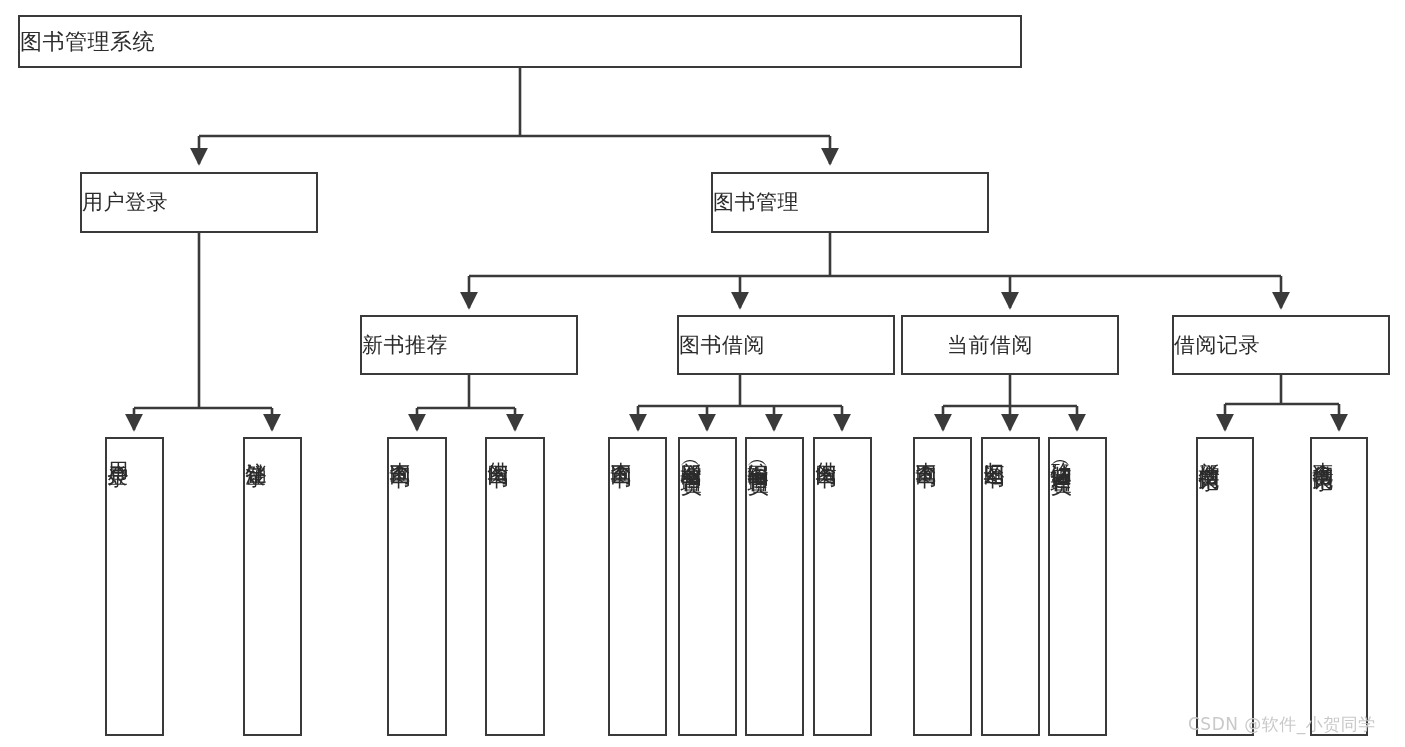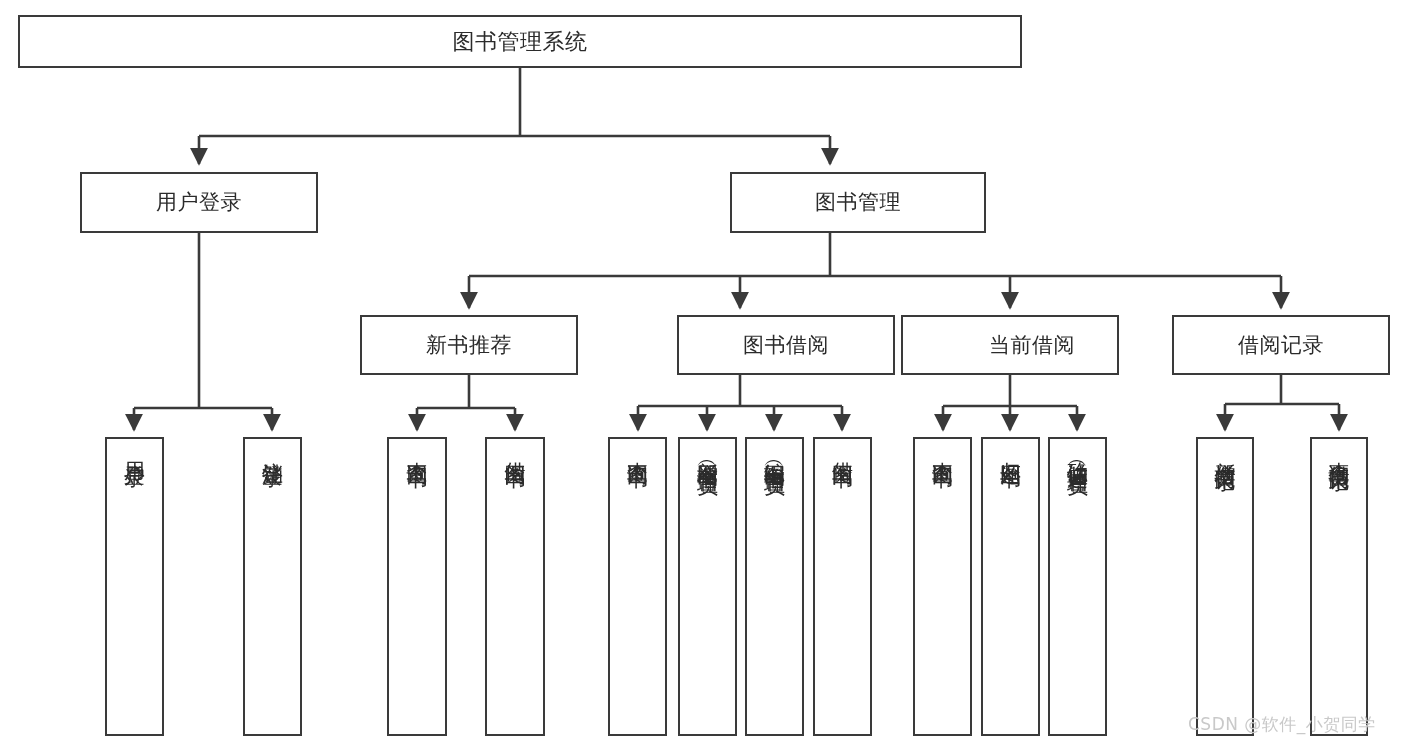--- a/index.html
+++ b/index.html
@@ -26,21 +26,20 @@
     height: 747px;
     pointer-events: none;
   }
   .node {
     position: absolute;
     box-sizing: border-box;
     background: #ffffff;
     border: 2px solid #3a3a3a;
     display: flex;
     align-items: center;
-    justify-content: center;
     color: #2b2b2b;
     z-index: 2;
   }
   .node .lbl {
     display: block;
     text-align: center;
     line-height: 1.18;
     white-space: nowrap;
   }
   
@@ -135,21 +134,21 @@
     </g>
   </svg>
 
   <div class="node h root" style="left:18px; top:15px; width:1004px; height:53px;">
     <span class="lbl">图书管理系统</span>
   </div>
 
   <div class="node h" style="left:80px; top:172px; width:238px; height:61px;">
     <span class="lbl">用户登录</span>
   </div>
-  <div class="node h" style="left:730px; top:172px; width:256px; height:61px;">
+  <div class="node h" style="left:711px; top:172px; width:278px; height:61px;">
     <span class="lbl">图书管理</span>
   </div>
 
   <div class="node h" style="left:360px; top:315px; width:218px; height:60px;">
     <span class="lbl">新书推荐</span>
   </div>
   <div class="node h" style="left:631px; top:315px; width:218px; height:60px;margin-left:46px;">
     <span class="lbl">图书借阅</span>
   </div>
   <div class="node h" style="left:901px; top:315px; width:218px; height:60px;padding-left:44px;">

